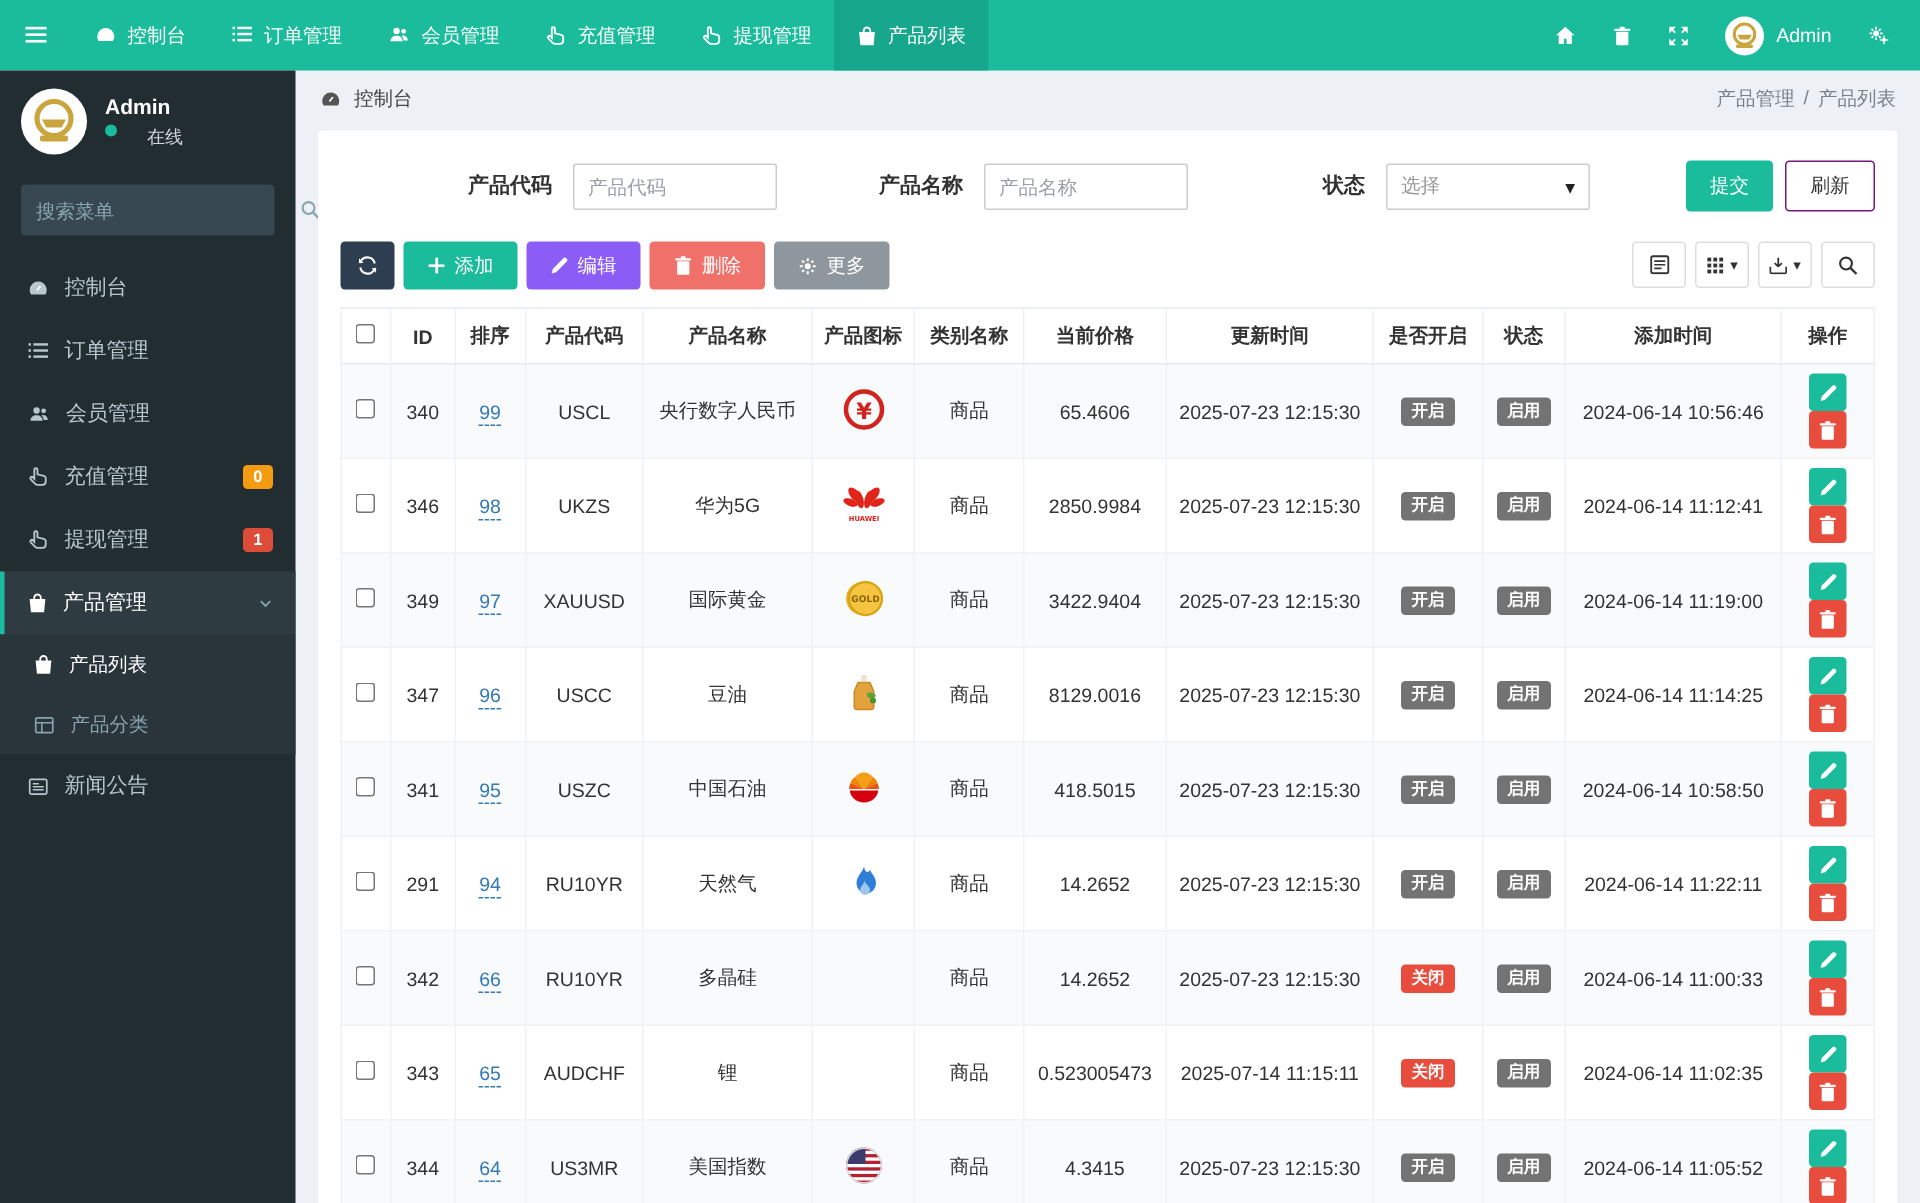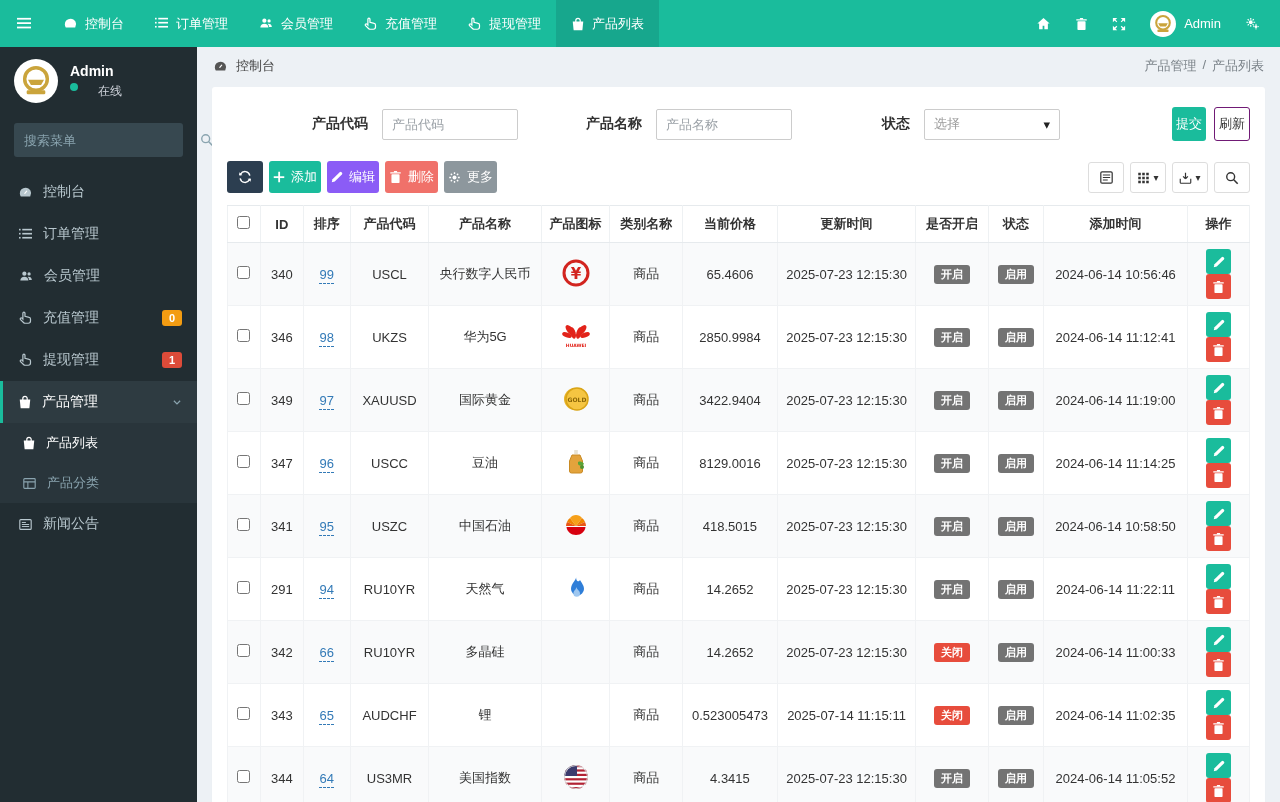--- a/index.html
+++ b/index.html
@@ -50,25 +50,25 @@
   
   .card { background:#fff; margin:4px 15px 0; border-radius:3px; padding:16px 15px 14px; box-shadow:0 1px 1px rgba(0,0,0,0.04); }
 
   .filter-row { display:flex; align-items:center; margin:4px 0 20px; }
   .f-group { display:flex; align-items:center; gap:14px; }
   .f-label { font-weight:bold; font-size:14px; color:#333; }
   .f-input { width:136px; height:31px; border:1px solid #ccc; border-radius:2px; padding:4px 9px; font-size:13px; font-family:inherit; color:#333; outline:none; }
   .f-input::placeholder { color:#9aa0a6; }
   .f-select { width:136px; height:31px; border:1px solid #ccc; border-radius:2px; padding:4px 9px; font-size:13px; color:#999; background:#fff; display:flex; align-items:center; justify-content:space-between; cursor:pointer; }
   .f-actions { margin-left:auto; display:flex; gap:8px; }
-  .btn { border:none; border-radius:3px; font-size:13px; font-family:inherit; padding:7px 4px; cursor:pointer; display:inline-flex; align-items:center; gap:6px; color:#fff; }
+  .btn { border:none; border-radius:3px; font-size:13px; font-family:inherit; padding:7px 16px; cursor:pointer; display:inline-flex; align-items:center; gap:6px; color:#fff; }
   .btn-submit { background:#1abc9c; }
   .btn-refresh { background:#fff; color:#333; border:1px solid #701a75; }
 
-  .toolbar-row { display:flex; justify-content:space-between; align-items:flex-end; margin-bottom:12px;margin-top:20px; }
+  .toolbar-row { display:flex; justify-content:space-between; align-items:flex-start; margin-bottom:12px;margin-top:20px; }
   .tb-left { display:flex; gap:6px; }
   .btn-dark { background:#2c3e50; padding:8px 11px; }
   .btn-add { background:#1abc9c; }
   .btn-edit { background:#8b5cf6; }
   .btn-del { background:#f0716a; }
   .btn-more { background:#8d979d; }
   .tb-right { display:flex; gap:6px; }
   .icon-sq { width:36px; height:31px; background:#fff; border:1px solid #ddd; border-radius:3px; display:flex; align-items:center; justify-content:center; gap:3px; cursor:pointer; color:#333; }
 
   

